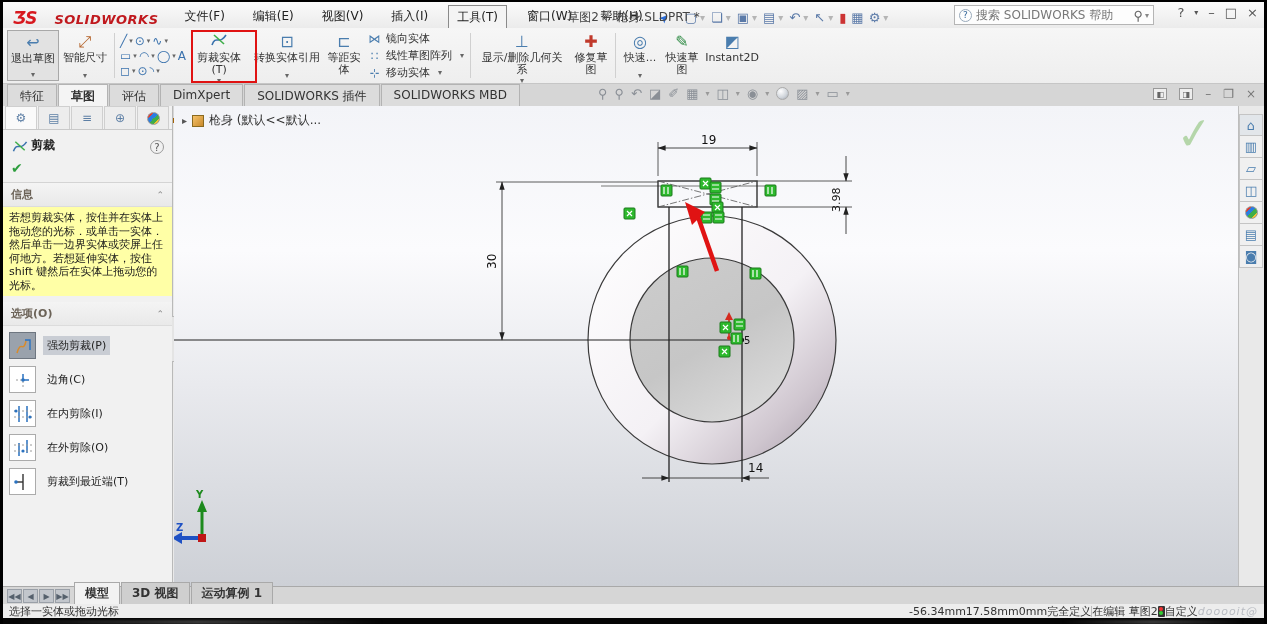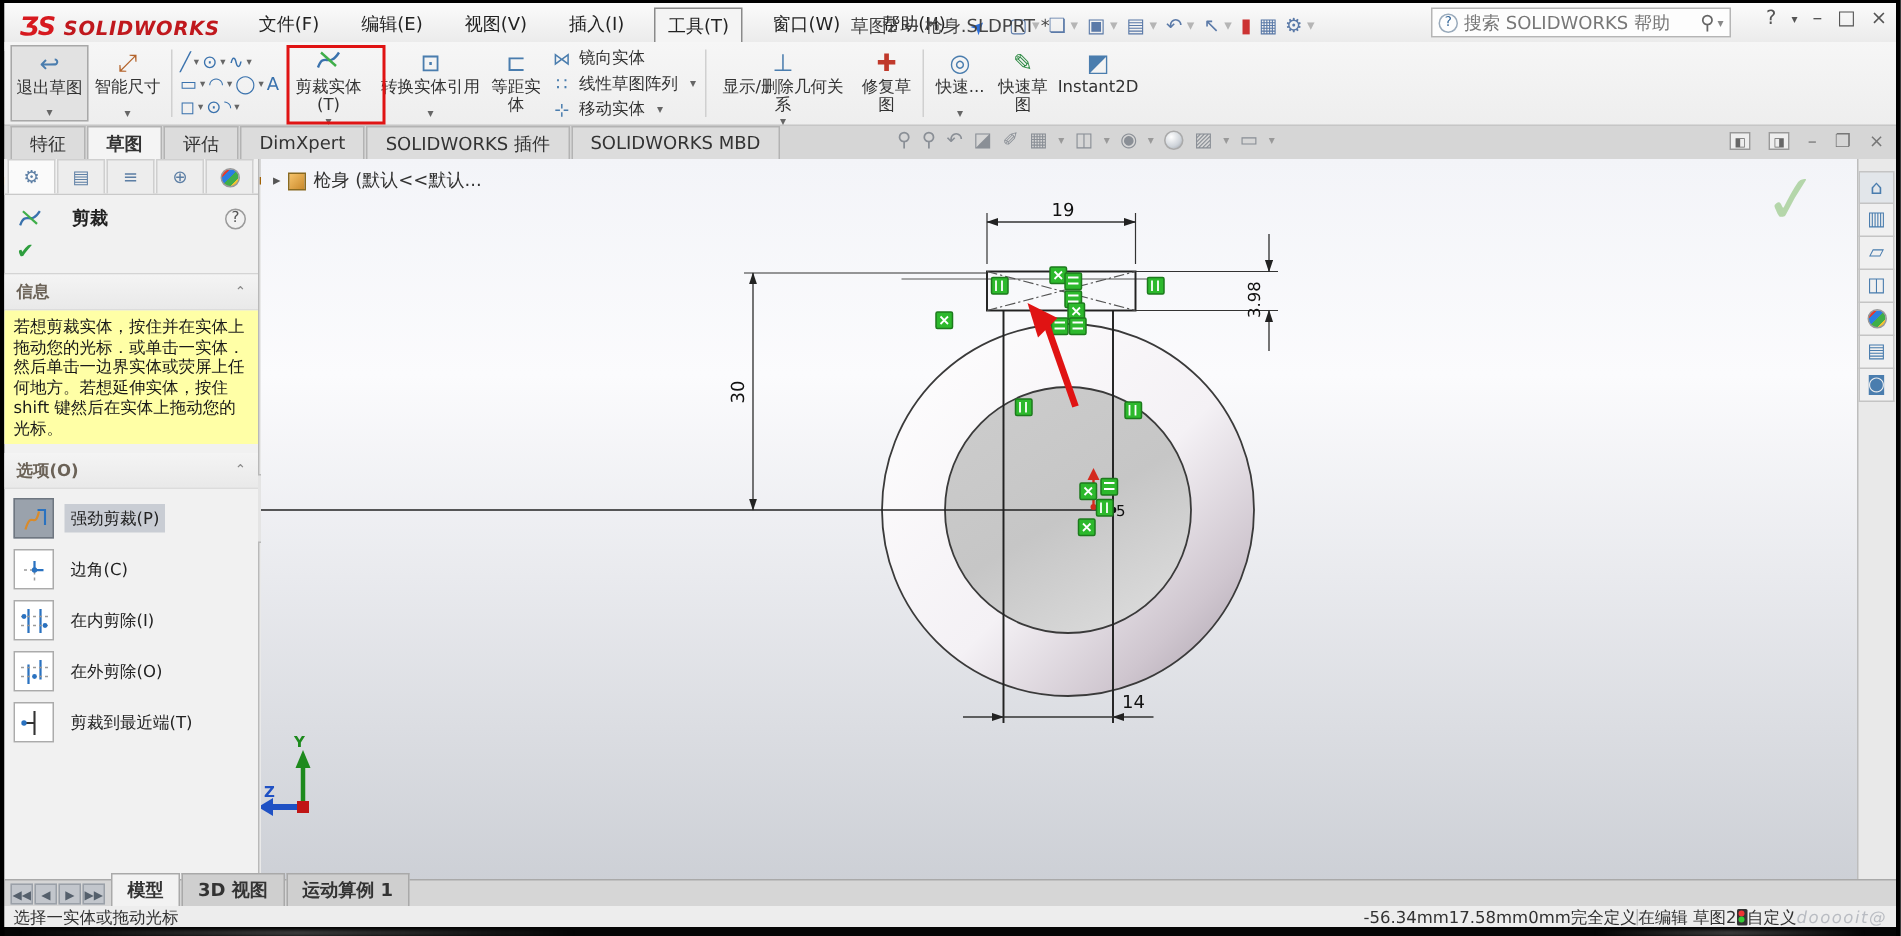--- a/index.html
+++ b/index.html
@@ -8,21 +8,21 @@
     position:relative; width:1267px; height:624px; background:#000; overflow:hidden;
     font-family:"DejaVu Sans","Liberation Sans",sans-serif; color:#333; font-size:12px;
   }
   #app { position:absolute; left:3px; top:2px; width:1261px; height:616px; background:#e9e9e9; }
 
   
   .titlebar { position:absolute; left:0; top:0; width:100%; height:32px;
     background:linear-gradient(#fbfbfb,#e8e8e8); display:flex; align-items:center; border-bottom:1px solid #cfcfcf;}
   .logo { display:flex; align-items:baseline; margin-left:10px; margin-right:18px; }
   .logo-mark { color:#d7191f; font-weight:bold; font-style:italic; font-size:17px; letter-spacing:-1px;}
-  .logo-text { color:#c0181d; font-weight:bold; font-style:italic; font-size:13px; margin-left:6px; letter-spacing:.5px;}
+  .logo-text { color:#c0181d; font-weight:bold; font-style:italic; font-size:13px; margin-left:18px; letter-spacing:.5px;}
   .menus { display:flex; gap:12px; }
   .menu-item { padding:3px 8px; color:#222; cursor:default; }
   .menu-item.boxed { border:1px solid #8a8a8a; background:#f4f4f4; }
   .pin { color:#2a6dd9; transform:rotate(-45deg); font-size:12px; margin:0 8px; }
   .qat { display:flex; align-items:center; gap:1px; margin-left:6px; color:#5b7aa8; font-size:13px;}
   .qat .qi { padding:1px 2px; }
   .qat .sep { color:#b5b5b5; font-size:10px; margin-right:3px;}
   .doc-title { position:absolute; left:0; right:0; text-align:center; color:#444; pointer-events:none;}
   .searchbox { position:absolute; right:110px; top:3px; width:200px; height:20px; background:#fdfdfd;
     border:1px solid #b5b5b5; display:flex; align-items:center; padding:0 4px; color:#777;}
@@ -64,21 +64,21 @@
 
   
   .main { position:absolute; left:0; top:104px; width:100%; height:480px; }
 
   
   .pm { position:absolute; left:0; top:0; width:170px; height:480px; background:#f1f1f1; border-right:1px solid #b9b9b9;}
   .pm-tabs { display:flex; height:24px; border-bottom:1px solid #c9c9c9; background:#f1f1f1; padding-left:2px;}
   .pm-tab { width:32px; display:flex; align-items:center; justify-content:center; border:1px solid #cfcfcf;
     border-bottom:none; background:#ededed; font-size:12px; color:#5d7fa5; margin-right:1px;}
   .pm-tab.active { background:#fafafa; }
-  .pm-title { display:flex; align-items:center; gap:19px; padding:7px 8px 4px 8px; font-weight:bold; color:#222; font-size:12px;}
+  .pm-title { display:flex; align-items:flex-end; gap:2px; padding:7px 8px 4px 8px; font-weight:bold; color:#222; font-size:12px;}
   .pm-title .help { margin-left:auto; border:1px solid #9a9a9a; border-radius:50%; width:14px; height:14px;
     font-size:10px; font-weight:normal; display:flex; align-items:center; justify-content:center; color:#555;}
   .pm-ok { padding:2px 8px 6px 8px; color:#2e9e3e; font-size:14px; border-bottom:1px solid #d4d4d4;}
   .pm-sect { display:flex; align-items:center; padding:4px 8px; color:#6b6257; font-weight:bold; font-size:11px;
     background:linear-gradient(#f4f4f4,#e9e9e9); border-bottom:1px solid #dcdcdc;}
   .pm-sect .chev { margin-left:auto; color:#888; font-size:9px; font-weight:normal;}
   .pm-msg { background:#ffffa6; color:#1a1a1a; font-size:11px; line-height:13.5px; padding:4px 6px; margin:0;}
   .opt-list { padding:6px 0 0 6px; }
   .opt-row { display:flex; align-items:center; gap:7px; margin-bottom:7px; }
   .opt-icon { width:27px; height:27px; background:#fff; border:1px solid #ababab; display:flex; align-items:center; justify-content:center;}

